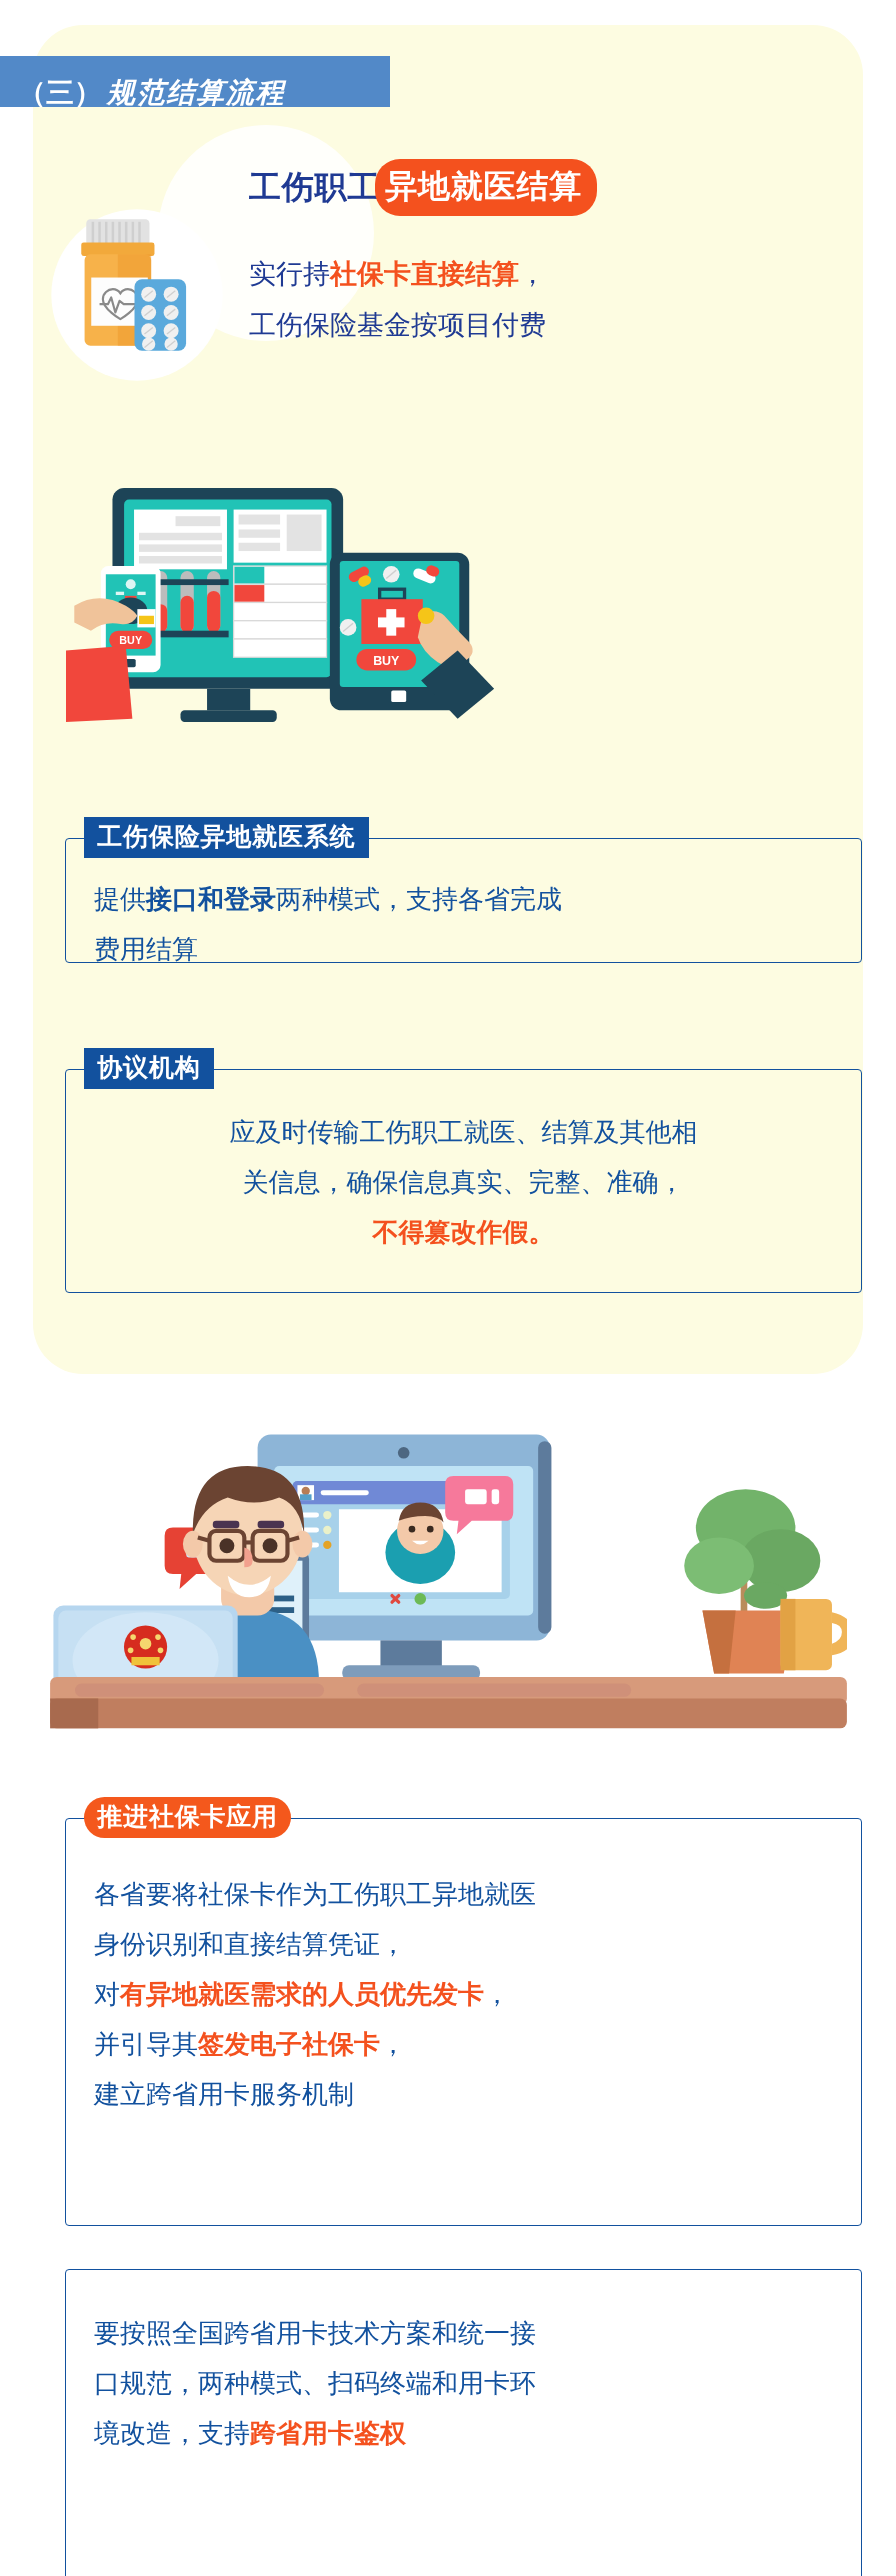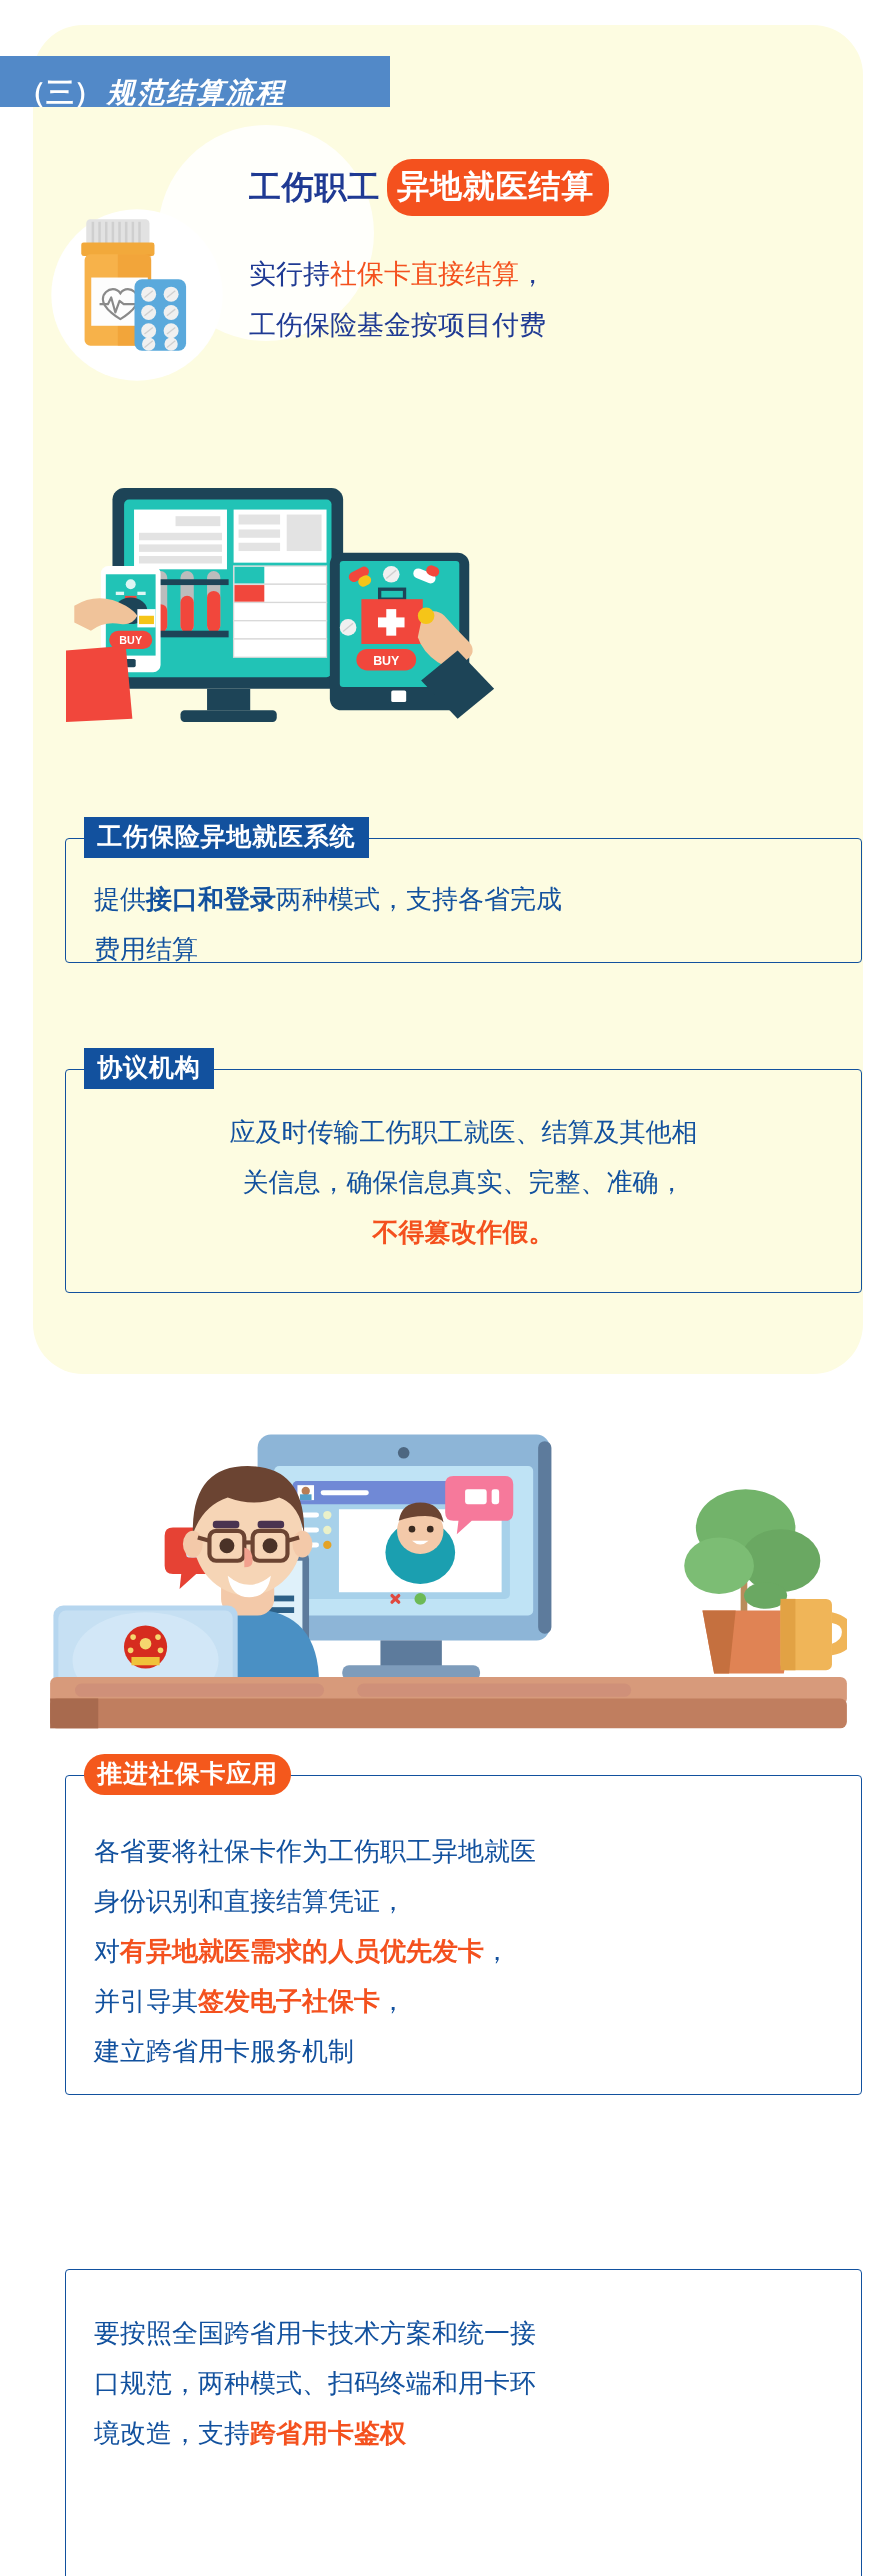--- a/index.html
+++ b/index.html
@@ -71,21 +71,20 @@
 
   
   .headline {
     position: absolute;
     left: 249px;
     top: 159px;
     width: 581px;
     display: flex;
     align-items: center;
     white-space: nowrap;
-    gap: 12px;
   }
   .headline .blue {
     color: #1f3a93;
     font-size: 32px;
     font-weight: 700;
     letter-spacing: 0.8px;
   }
   .headline .orange-pill {
     background: #f4511e;
     color: #ffffff;
@@ -103,21 +102,21 @@
     left: 249px;
     top: 249px;
     width: 581px;
   }
   .subdesc .line {
     font-size: 27px;
     line-height: 51px;
     color: #1f3a93;
     white-space: nowrap;
   }
-  .subdesc .hl { color: #f4511e; font-weight: 400; }
+  .subdesc .hl { color: #f4511e; font-weight: 700; }
   .subdesc .bold { font-weight: 400; }
 
   
   .device-illu {
     position: absolute;
     left: 66px;
     top: 473px;
     width: 614px;
     height: 332px;
   }
@@ -151,21 +150,21 @@
     font-size: 26px;
     line-height: 50px;
     color: #12519e;
     white-space: nowrap;
   }
   .callout-body .hl   { color: #f4511e; font-weight: 700; }
   .callout-body .bold { font-weight: 700; color: #12519e; }
 
   #callout-system  { left: 65px;  top: 838px; width: 797px; height: 125px; }
   #callout-agency  { left: 65px;  top: 1069px; width: 797px; height: 224px; }
-  #callout-ssc     { left: 65px;  top: 1775px; width: 797px; height: 320px; }
+  #callout-ssc     { left: 65px;  top: 1818px; width: 797px; height: 408px; }
   #callout-tech    { left: 65px;  top: 2269px; width: 797px; height: 312px; }
 
   #callout-system  .callout-body { padding-top: 35px; }
   #callout-agency  .callout-body { padding-top: 37px; text-align: center; }
   #callout-ssc     .callout-body { padding-top: 50px; }
   #callout-tech    .callout-body { padding-top: 38px; }
 
   
   .desk-illu {
     position: absolute;

